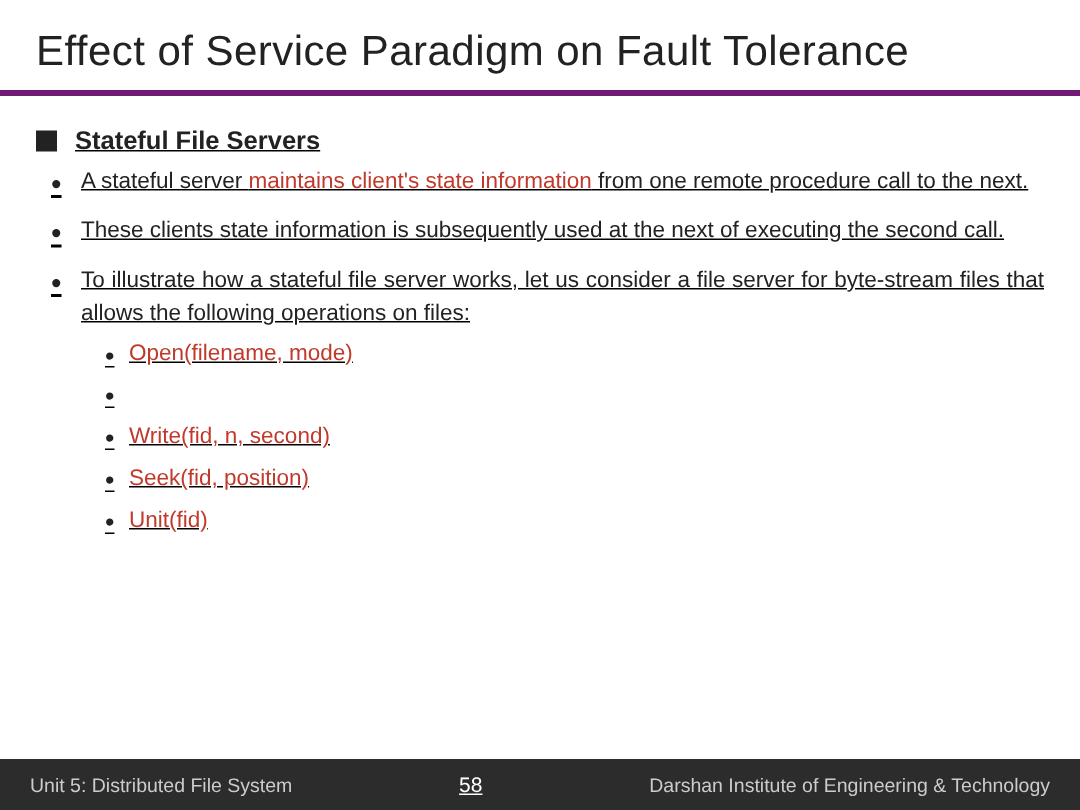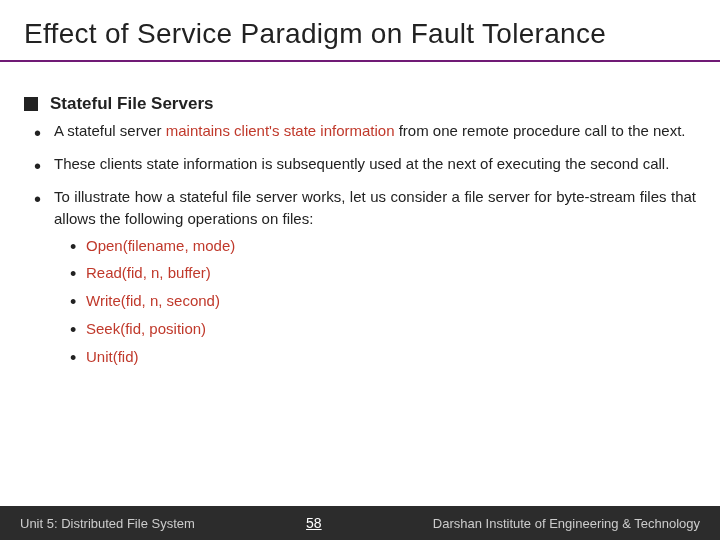--- a/index.html
+++ b/index.html
@@ -12,32 +12,33 @@
     }
     .slide {
       width: 720px;
       height: 540px;
       display: flex;
       flex-direction: column;
       padding: 0;
     }
     .title-bar {
       padding: 18px 24px 10px 24px;
-      border-bottom: 2px solid #701a75;
+      border-bottom: 4px solid #701a75;
     }
     .title-text {
       font-size: 28px;
       font-weight: normal;
       color: #222;
       letter-spacing: 0.3px;
     }
     .content-area {
       flex: 1;
-      padding: 24px 24px 0 24px;
+      padding: 12px 24px 0 24px;
       overflow: hidden;
+      text-decoration: underline;
     }
     .section-heading {
       display: flex;
       align-items: center;
       gap: 8px;
       margin: 8px 0 6px 0;
     }
     .section-square {
       width: 14px;
       height: 14px;
@@ -143,21 +144,20 @@
         <span class="bullet-dot">•</span>
         <span class="bullet-text">
           To illustrate how a stateful file server works, let us consider a file server for byte-stream files that allows the following operations on files:
           <ul class="sub-list">
             <li>
               <span class="sub-dot">•</span>
               <span class="sub-text">Open(filename, mode)</span>
             </li>
             <li>
               <span class="sub-dot">•</span>
-              <span class="sub-text">Read(fid, n, buffer)</span>
             </li>
             <li>
               <span class="sub-dot">•</span>
               <span class="sub-text">Write(fid, n, second)</span>
             </li>
             <li>
               <span class="sub-dot">•</span>
               <span class="sub-text">Seek(fid, position)</span>
             </li>
             <li>

